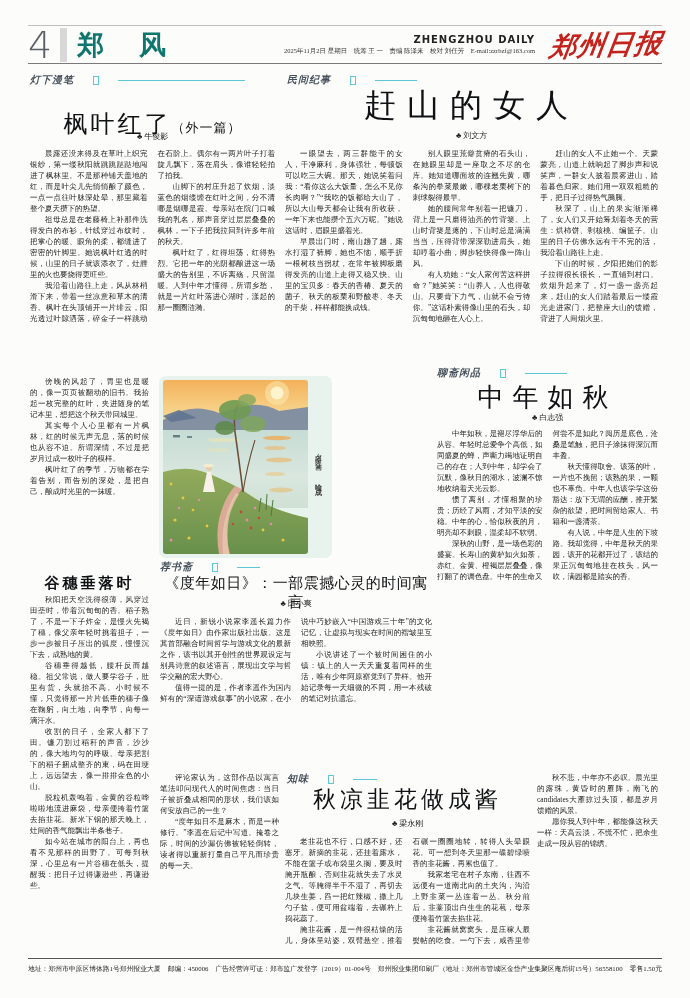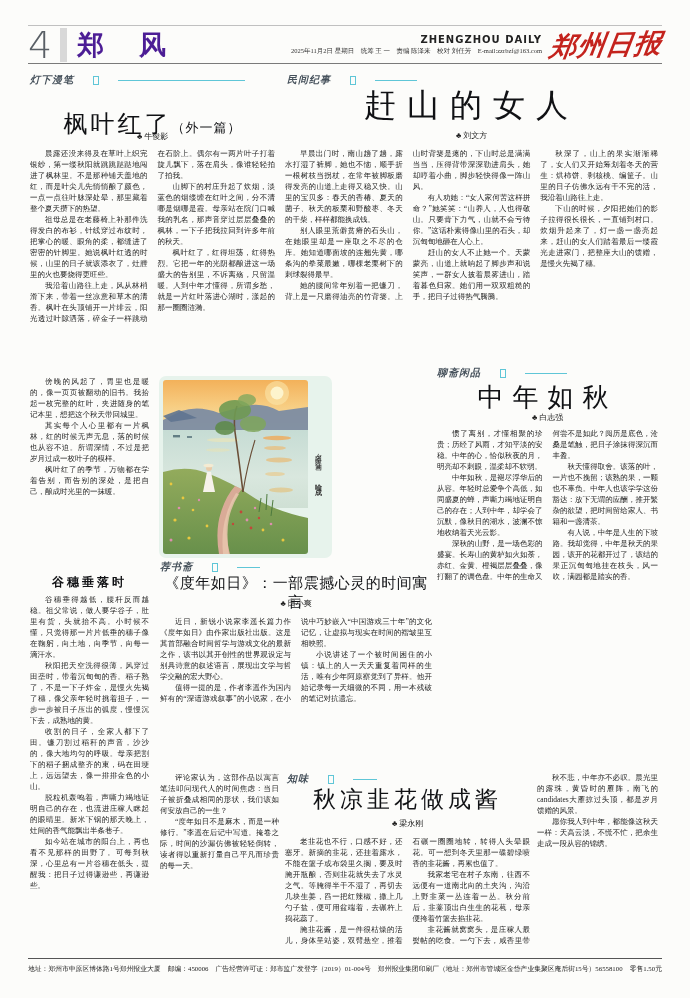--- a/index.html
+++ b/index.html
@@ -8,42 +8,42 @@
     background:#fcfcfa; overflow:hidden;
     font-family:"Liberation Serif", serif; color:#1c1c1c;
   }
   .abs { position:absolute; }
 
   
   .topline { left:28px; top:25px; width:634px; height:1px; background:#c0c0c0; }
   .header { left:28px; top:28px; width:634px; height:34px; display:flex; align-items:center; }
   .page-num { font-family:"DejaVu Sans", sans-serif; font-size:38px; font-weight:300; color:#5a6066; line-height:34px; }
   .header-bar { width:7px; height:34px; background:#d8d8d8; margin:0 10px 0 8px; }
-  .section-name { font-size:27px; font-weight:bold; letter-spacing:14px; color:#4c1d95; }
-  .header-right { margin-left:auto; display:flex; align-items:center; gap:8px; }
+  .section-name { font-size:27px; font-weight:bold; letter-spacing:14px; color:#0f766e; }
+  .header-right { margin-left:auto; display:flex; align-items:center; gap:15px; }
   .header-right-text { text-align:right; }
   .paper-en { font-family:"DejaVu Sans", sans-serif; font-size:10px; font-weight:bold; letter-spacing:1px; color:#222; }
   .dateline { font-size:6.5px; color:#333; margin-top:2px; white-space:nowrap; }
   .masthead { font-size:27px; font-weight:bold; color:#c4231d; transform:skewX(-10deg) rotate(-2deg); letter-spacing:1px; font-style:italic; }
   .headrule { left:28px; top:63px; width:634px; height:1px; background:#7a7a7a; }
 
   
   .sec-label { display:flex; align-items:center; gap:19px; }
   .sec-label .txt { font-size:10px; font-weight:bold; font-style:italic; color:#47525c; letter-spacing:1px; white-space:nowrap; }
   .sec-label .sq { width:6px; height:9px; border:1px solid #5fc6d7; flex:0 0 auto; }
   .sec-label .ln { height:1px; background:#5fc6d7; flex:1; }
 
   
   .art-title { text-align:center; color:#101114; }
   .t-maple   { font-size:24px; letter-spacing:3px; font-weight:500; }
   .t-maple .suffix { font-size:13px; letter-spacing:1px; }
   .t-mountain{ font-size:32px; letter-spacing:11px; font-weight:500; }
   .t-autumn  { font-size:26px; letter-spacing:9px; font-weight:500; }
   .t-book    { font-size:15px; font-weight:normal; letter-spacing:0.5px; }
-  .t-grain   { font-size:12px; font-weight:bold; letter-spacing:3px; }
+  .t-grain   { font-size:15px; font-weight:bold; letter-spacing:3px; }
   .t-chive   { font-size:23px; letter-spacing:4px; font-weight:500; }
   .author { text-align:center; font-size:8px; color:#222; }
 
   
   .body-text { font-size:7.5px; line-height:11px; text-align:justify; color:#1d1d1d; overflow:hidden; }
   .body-text p { text-indent:2em; margin:0; }
   .cols-2 { column-count:2; column-gap:10px; }
   .cols-3 { column-count:3; column-gap:10px; }
 
   
@@ -98,27 +98,28 @@
   </div>
 
 <div class="abs sec-label" style="left:287px; top:73px; width:130px;">
   <span class="txt">民间纪事</span>
   <span class="sq"></span>
   <span class="ln"></span>
 </div>
 <div class="abs art-title t-mountain" style="left:285px; top:84px; width:373px;">赶山的女人</div>
 <div class="abs author" style="left:285px; top:130px; width:373px;">♣ 刘文方</div>
 <div class="abs body-text cols-3" style="left:285px; top:148px; width:373px; height:224px;">
+    <p>一眼望去，两三群能干的女人，干净麻利，身体强壮，每顿饭可以吃三大碗。那天，她说笑着问我：“看你这么大饭量，怎么不见你长肉啊？”“我吃的饭都给大山了，所以大山每天都会让我有所收获，一年下来也能攒个五六万呢。”她说这话时，眉眼里盛着光。</p>
     <p>早晨出门时，南山趟了趟，露水打湿了裤脚，她也不恼，顺手折一根树枝当拐杖，在常年被脚板磨得发亮的山道上走得又稳又快。山里的宝贝多：春天的香椿、夏天的菌子、秋天的板栗和野酸枣、冬天的干柴，样样都能换成钱。</p>
     <p>别人眼里荒僻贫瘠的石头山，在她眼里却是一座取之不尽的仓库。她知道哪面坡的连翘先黄，哪条沟的拳菜最嫩，哪棵老栗树下的刺球裂得最早。</p>
     <p>她的腰间常年别着一把镰刀，背上是一只磨得油亮的竹背篓。上山时背篓是瘪的，下山时总是满满当当，压得背带深深勒进肩头，她却哼着小曲，脚步轻快得像一阵山风。</p>
     <p>有人劝她：“女人家何苦这样拼命？”她笑笑：“山养人，人也得敬山。只要肯下力气，山就不会亏待你。”这话朴素得像山里的石头，却沉甸甸地砸在人心上。</p>
     <p>赶山的女人不止她一个。天蒙蒙亮，山道上就响起了脚步声和说笑声，一群女人披着晨雾进山，踏着暮色归家。她们用一双双粗糙的手，把日子过得热气腾腾。</p>
     <p>秋深了，山上的果实渐渐稀了，女人们又开始筹划着冬天的营生：烘柿饼、剥核桃、编筐子。山里的日子仿佛永远有干不完的活，我沿着山路往上走。</p>
-    <p>下山的时候，夕阳把她们的影子拉得很长很长，一直铺到村口。炊烟升起来了，灯一盏一盏亮起来，赶山的女人们踏着最后一缕霞光走进家门，把整座大山的馈赠，是慢火先褐了穗。</p>
+    <p>下山的时候，夕阳把她们的影子拉得很长很长，一直铺到村口。炊烟升起来了，灯一盏一盏亮起来，赶山的女人们踏着最后一缕霞光走进家门，把整座大山的馈赠，背进了人间烟火里。</p>
   </div>
 
 <div class="abs painting-frame" style="left:159px; top:376px; width:173px; height:182px;">
   <svg width="145" height="174" viewBox="0 0 145 174">
     <defs>
       <linearGradient id="sky" x1="0" y1="0" x2="0" y2="1">
         <stop offset="0" stop-color="#f3b15a"></stop>
           <stop offset="0.5" stop-color="#f7cd82"></stop>
           <stop offset="1" stop-color="#f4e3ae"></stop>
       </linearGradient>
@@ -196,22 +197,22 @@
 </div>
 
 <div class="abs sec-label" style="left:437px; top:366px; width:130px;">
   <span class="txt">聊斋闲品</span>
   <span class="sq"></span>
   <span class="ln"></span>
 </div>
 <div class="abs art-title t-autumn" style="left:437px; top:380px; width:221px;">中年如秋</div>
 <div class="abs author" style="left:437px; top:412px; width:221px;">♣ 白志强</div>
 <div class="abs body-text cols-2" style="left:437px; top:428px; width:221px; height:338px;">
+    <p>中年如秋，是褪尽浮华后的从容。年轻时总爱争个高低，如同盛夏的蝉，声嘶力竭地证明自己的存在；人到中年，却学会了沉默，像秋日的湖水，波澜不惊地收纳着天光云影。</p>
     <p>惯了离别，才懂相聚的珍贵；历经了风雨，才知平淡的安稳。中年的心，恰似秋夜的月，明亮却不刺眼，温柔却不软弱。</p>
-    <p>中年如秋，是褪尽浮华后的从容。年轻时总爱争个高低，如同盛夏的蝉，声嘶力竭地证明自己的存在；人到中年，却学会了沉默，像秋日的湖水，波澜不惊地收纳着天光云影。</p>
     <p>深秋的山野，是一场色彩的盛宴。长寿山的黄栌如火如荼，赤红、金黄、橙褐层层叠叠，像打翻了的调色盘。中年的生命又何尝不是如此？阅历是底色，沧桑是笔触，把日子涂抹得深沉而丰盈。</p>
     <p>秋天懂得取舍。该落的叶，一片也不挽留；该熟的果，一颗也不辜负。中年人也该学学这份豁达：放下无谓的应酬，推开繁杂的欲望，把时间留给家人、书籍和一盏清茶。</p>
     <p>有人说，中年是人生的下坡路。我却觉得，中年是秋天的果园，该开的花都开过了，该结的果正沉甸甸地挂在枝头，风一吹，满园都是踏实的香。</p>
   </div>
 <div class="abs body-text" style="left:537px; top:772px; width:121px; height:180px;">
     <p>秋不悲，中年亦不必叹。晨光里的露珠，黄昏时的雁阵，南飞的candidates大雁掠过头顶，都是岁月馈赠的风景。</p>
     <p>愿你我人到中年，都能像这秋天一样：天高云淡，不慌不忙，把余生走成一段从容的锦绣。</p>
   </div>
 
 <div class="abs sec-label" style="left:160px; top:560px; width:100px;">
@@ -226,24 +227,24 @@
     <p>值得一提的是，作者李遥作为国内鲜有的“深谙游戏叙事”的小说家，在小说中巧妙嵌入“中国游戏三十年”的文化记忆，让虚拟与现实在时间的褶皱里互相映照。</p>
     <p>小说讲述了一个被时间困住的小镇：镇上的人一天天重复着同样的生活，唯有少年阿原察觉到了异样。他开始记录每一天细微的不同，用一本残破的笔记对抗遗忘。</p>
   </div>
 <div class="abs body-text" style="left:160px; top:772px; width:119px; height:180px;">
     <p>评论家认为，这部作品以寓言笔法叩问现代人的时间焦虑：当日子被折叠成相同的形状，我们该如何安放自己的一生？</p>
     <p>“度年如日不是麻木，而是一种修行。”李遥在后记中写道。掩卷之际，时间的沙漏仿佛被轻轻倒转，读者得以重新打量自己平凡而珍贵的每一天。</p>
   </div>
 
 <div class="abs art-title t-grain" style="left:30px; top:574px; width:119px;">谷穗垂落时</div>
 <div class="abs body-text" style="left:30px; top:594px; width:119px; height:358px;">
+    <p>秋阳把天空洗得很薄，风穿过田垄时，带着沉甸甸的香。稻子熟了，不是一下子炸金，是慢火先褐了穗，像父亲年轻时挑着担子，一步一步被日子压出的弧度，慢慢沉下去，成熟地的黄。</p>
     <p>谷穗垂得越低，腰杆反而越稳。祖父常说，做人要学谷子，肚里有货，头就抬不高。小时候不懂，只觉得那一片片低垂的穗子像在鞠躬，向土地，向季节，向每一滴汗水。</p>
-    <p>秋阳把天空洗得很薄，风穿过田垄时，带着沉甸甸的香。稻子熟了，不是一下子炸金，是慢火先褐了穗，像父亲年轻时挑着担子，一步一步被日子压出的弧度，慢慢沉下去，成熟地的黄。</p>
     <p>收割的日子，全家人都下了田。镰刀割过稻秆的声音，沙沙的，像大地均匀的呼吸。母亲把割下的稻子捆成整齐的束，码在田埂上，远远望去，像一排排金色的小山。</p>
-    <p>脱粒机轰鸣着，声嘶力竭地证明自己的存在，也流进庄稼人眯起的眼睛里。新米下锅的那天晚上，灶间的香气能飘出半条巷子。</p>
+    <p>脱粒机轰鸣着，金黄的谷粒哗啦啦地流进麻袋，母亲便挎着竹篮去掐韭花。新米下锅的那天晚上，灶间的香气能飘出半条巷子。</p>
     <p>如今站在城市的阳台上，再也看不见那样的田野了。可每到秋深，心里总有一片谷穗在低头，提醒我：把日子过得谦逊些，再谦逊些。</p>
   </div>
 
 <div class="abs sec-label" style="left:287px; top:772px; width:90px;">
   <span class="txt">知味</span>
   <span class="sq"></span>
   <span class="ln"></span>
 </div>
 <div class="abs art-title t-chive" style="left:285px; top:784px; width:245px;">秋凉韭花做成酱</div>
 <div class="abs author" style="left:285px; top:818px; width:245px;">♣ 梁永刚</div>

